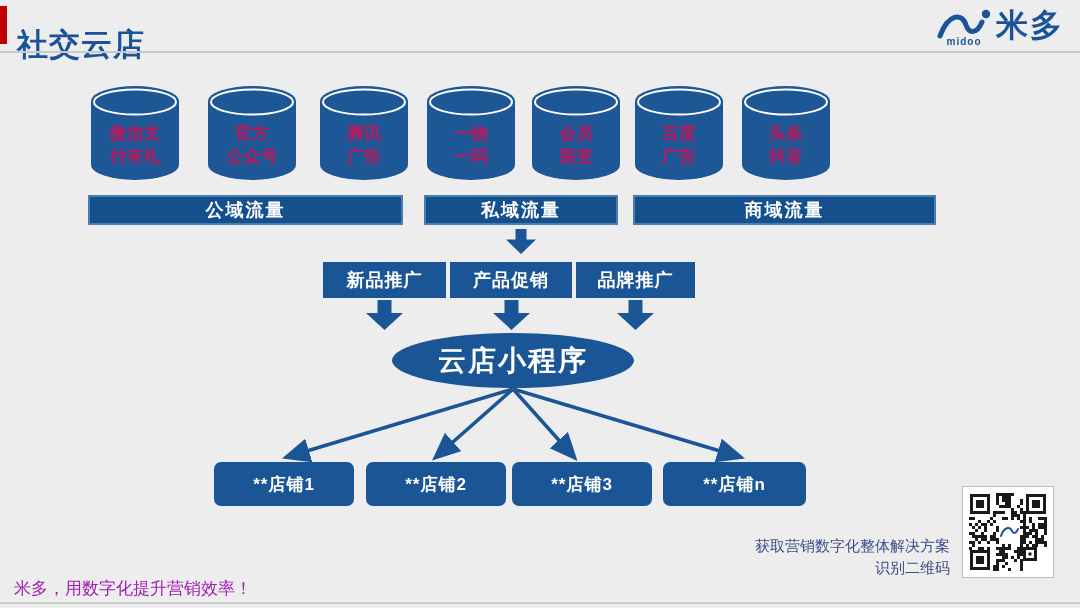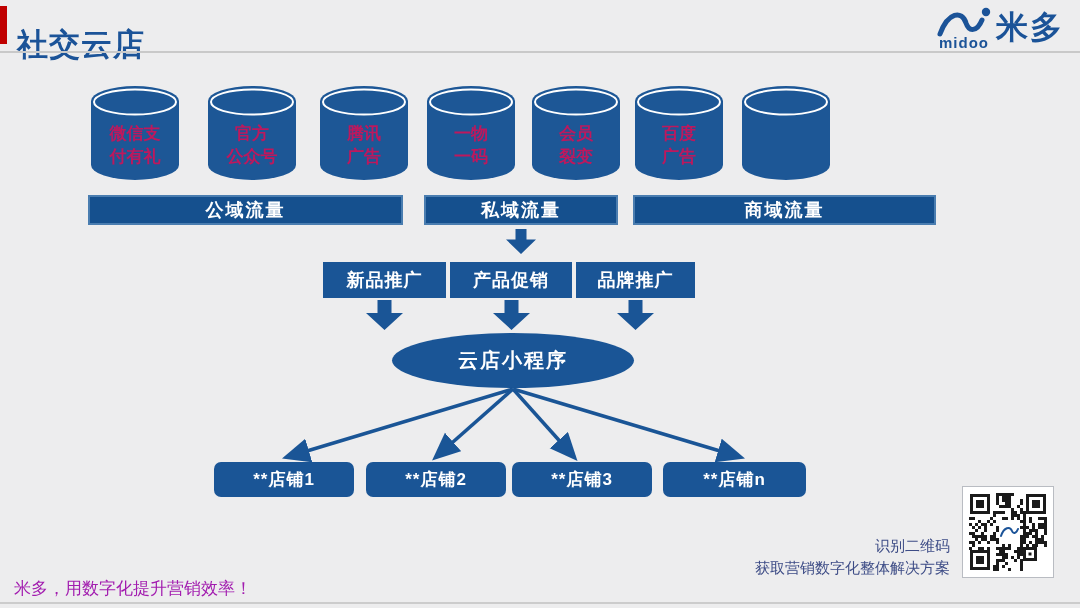--- a/index.html
+++ b/index.html
@@ -6,21 +6,21 @@
   html,body { width:1080px; height:608px; }
   body { font-family:"Liberation Sans","DejaVu Sans",sans-serif; background:#e9eaec; }
   .slide { position:relative; width:1080px; height:608px; background:#ededee; overflow:hidden; }
 
   
   .accent-bar { position:absolute; left:0; top:6px; width:7px; height:38px; background:#c00000; }
   .page-title { position:absolute; left:17px; top:24px; font-size:31px; font-weight:800; color:#1b5398; letter-spacing:1px; }
   .header-divider { position:absolute; left:0; top:51px; width:1080px; height:2px; background:#c9c9c9; }
   .logo { position:absolute; right:16px; top:4px; display:flex; align-items:center; gap:4px; }
   .logo-mark-wrap { display:flex; flex-direction:column; align-items:center; }
-  .logo-en { font-size:15px; font-weight:700; color:#1b5398; letter-spacing:1px; margin-top:-4px; }
+  .logo-en { font-size:10px; font-weight:700; color:#1b5398; letter-spacing:1px; margin-top:-4px; }
   .logo-cn { font-size:32px; font-weight:800; color:#1b5398; letter-spacing:2px; }
 
   
   .cyl { position:absolute; top:84px; width:90px; height:98px; }
   .cyl-label { position:absolute; left:0; top:34px; width:90px; height:56px; display:flex; flex-direction:column;
                align-items:center; justify-content:center; color:#be185d; font-size:17px; font-weight:700; line-height:1.35; }
 
   
   .bar { position:absolute; top:195px; height:30px; background:#15508e; border:2px solid #4a7db0;
          display:flex; align-items:center; justify-content:center; color:#fff; font-size:18px; font-weight:700; letter-spacing:2px; }
@@ -34,26 +34,26 @@
   .cbox { position:absolute; top:262px; height:36px; background:#1a5596; display:flex; align-items:center;
           justify-content:center; color:#fff; font-size:18px; font-weight:700; letter-spacing:1px; }
   .cbox1 { left:323px; width:123px; }
   .cbox2 { left:450px; width:122px; }
   .cbox3 { left:576px; width:119px; }
   .block-arrow { position:absolute; top:300px; }
   .ba1 { left:366px; } .ba2 { left:493px; } .ba3 { left:617px; }
 
   
   .hub { position:absolute; left:392px; top:333px; width:242px; height:55px; background:#1a5596; border-radius:50%;
-         display:flex; align-items:center; justify-content:center; color:#fff; font-size:20px; font-weight:800; letter-spacing:2px; }
+         display:flex; align-items:center; justify-content:center; color:#fff; font-size:28px; font-weight:800; letter-spacing:2px; }
 
   .fan { position:absolute; left:180px; top:387px; }
 
   
-  .sbox { position:absolute; top:462px; height:35px; background:#1a5596; border-radius:7px; display:flex;
+  .sbox { position:absolute; top:462px; height:44px; background:#1a5596; border-radius:7px; display:flex;
           align-items:center; justify-content:center; color:#fff; font-size:17px; font-weight:700; letter-spacing:1px; }
   .sbox1 { left:214px; width:140px; }
   .sbox2 { left:366px; width:140px; }
   .sbox3 { left:512px; width:140px; }
   .sboxn { left:663px; width:143px; }
 
   
   .qr-wrap { position:absolute; left:962px; top:486px; width:92px; height:92px; background:#fff;
              border:1px solid #b9bcc2; display:flex; align-items:center; justify-content:center; }
   .qr-caption { position:absolute; left:550px; top:535px; width:400px; text-align:right;
@@ -139,20 +139,24 @@
     <div class="cyl-label">
         <span>百度</span>
         <span>广告</span>
       </div>
   </div>
   <div class="cyl" style="left:741px">
     <svg width="90" height="98" viewBox="0 0 90 98">
       <path d="M1 17 A44 15 0 0 1 89 17 L89 81 A44 15 0 0 1 1 81 Z" fill="#1d5796"></path>
       <ellipse cx="45" cy="18" rx="41" ry="12.5" fill="#1d5796" stroke="#ffffff" stroke-width="2"></ellipse>
     </svg>
+    <div class="cyl-label">
+        <span>头条</span>
+        <span>抖音</span>
+      </div>
   </div>
 
   <div class="bar bar-private">私域流量</div>
   <div class="bar bar-public">公域流量</div>
   <div class="bar bar-commercial">商域流量</div>
 
   <svg class="small-arrow" width="30" height="25" viewBox="0 0 30 25">
     <path d="M9.5 0 H20.5 V10.5 H30 L15 25 L0 10.5 H9.5 Z" fill="#1a5596"></path>
   </svg>
 
@@ -387,20 +391,20 @@
           <rect x="75" y="36" width="3" height="3"></rect>
           <rect x="75" y="39" width="3" height="3"></rect>
           <rect x="75" y="48" width="3" height="3"></rect>
           <rect x="75" y="51" width="3" height="3"></rect>
         </g>
       <circle cx="39" cy="39" r="9" fill="#ffffff"></circle>
       <path d="M32 43 C35 34 41 33 43 38 C44 41 47 41 49 36" stroke="#1b5398" stroke-width="2" fill="none" stroke-linecap="round"></path>
     </svg>
   </div>
   <div class="qr-caption">
+    <div>获取营销数字化整体解决方案</div>
     <div>识别二维码</div>
-    <div>获取营销数字化整体解决方案</div>
   </div>
 
   <div class="footer-tagline">米多，用数字化提升营销效率！</div>
   <div class="bottom-divider"></div>
 
 </div>
 
 </body></html>

